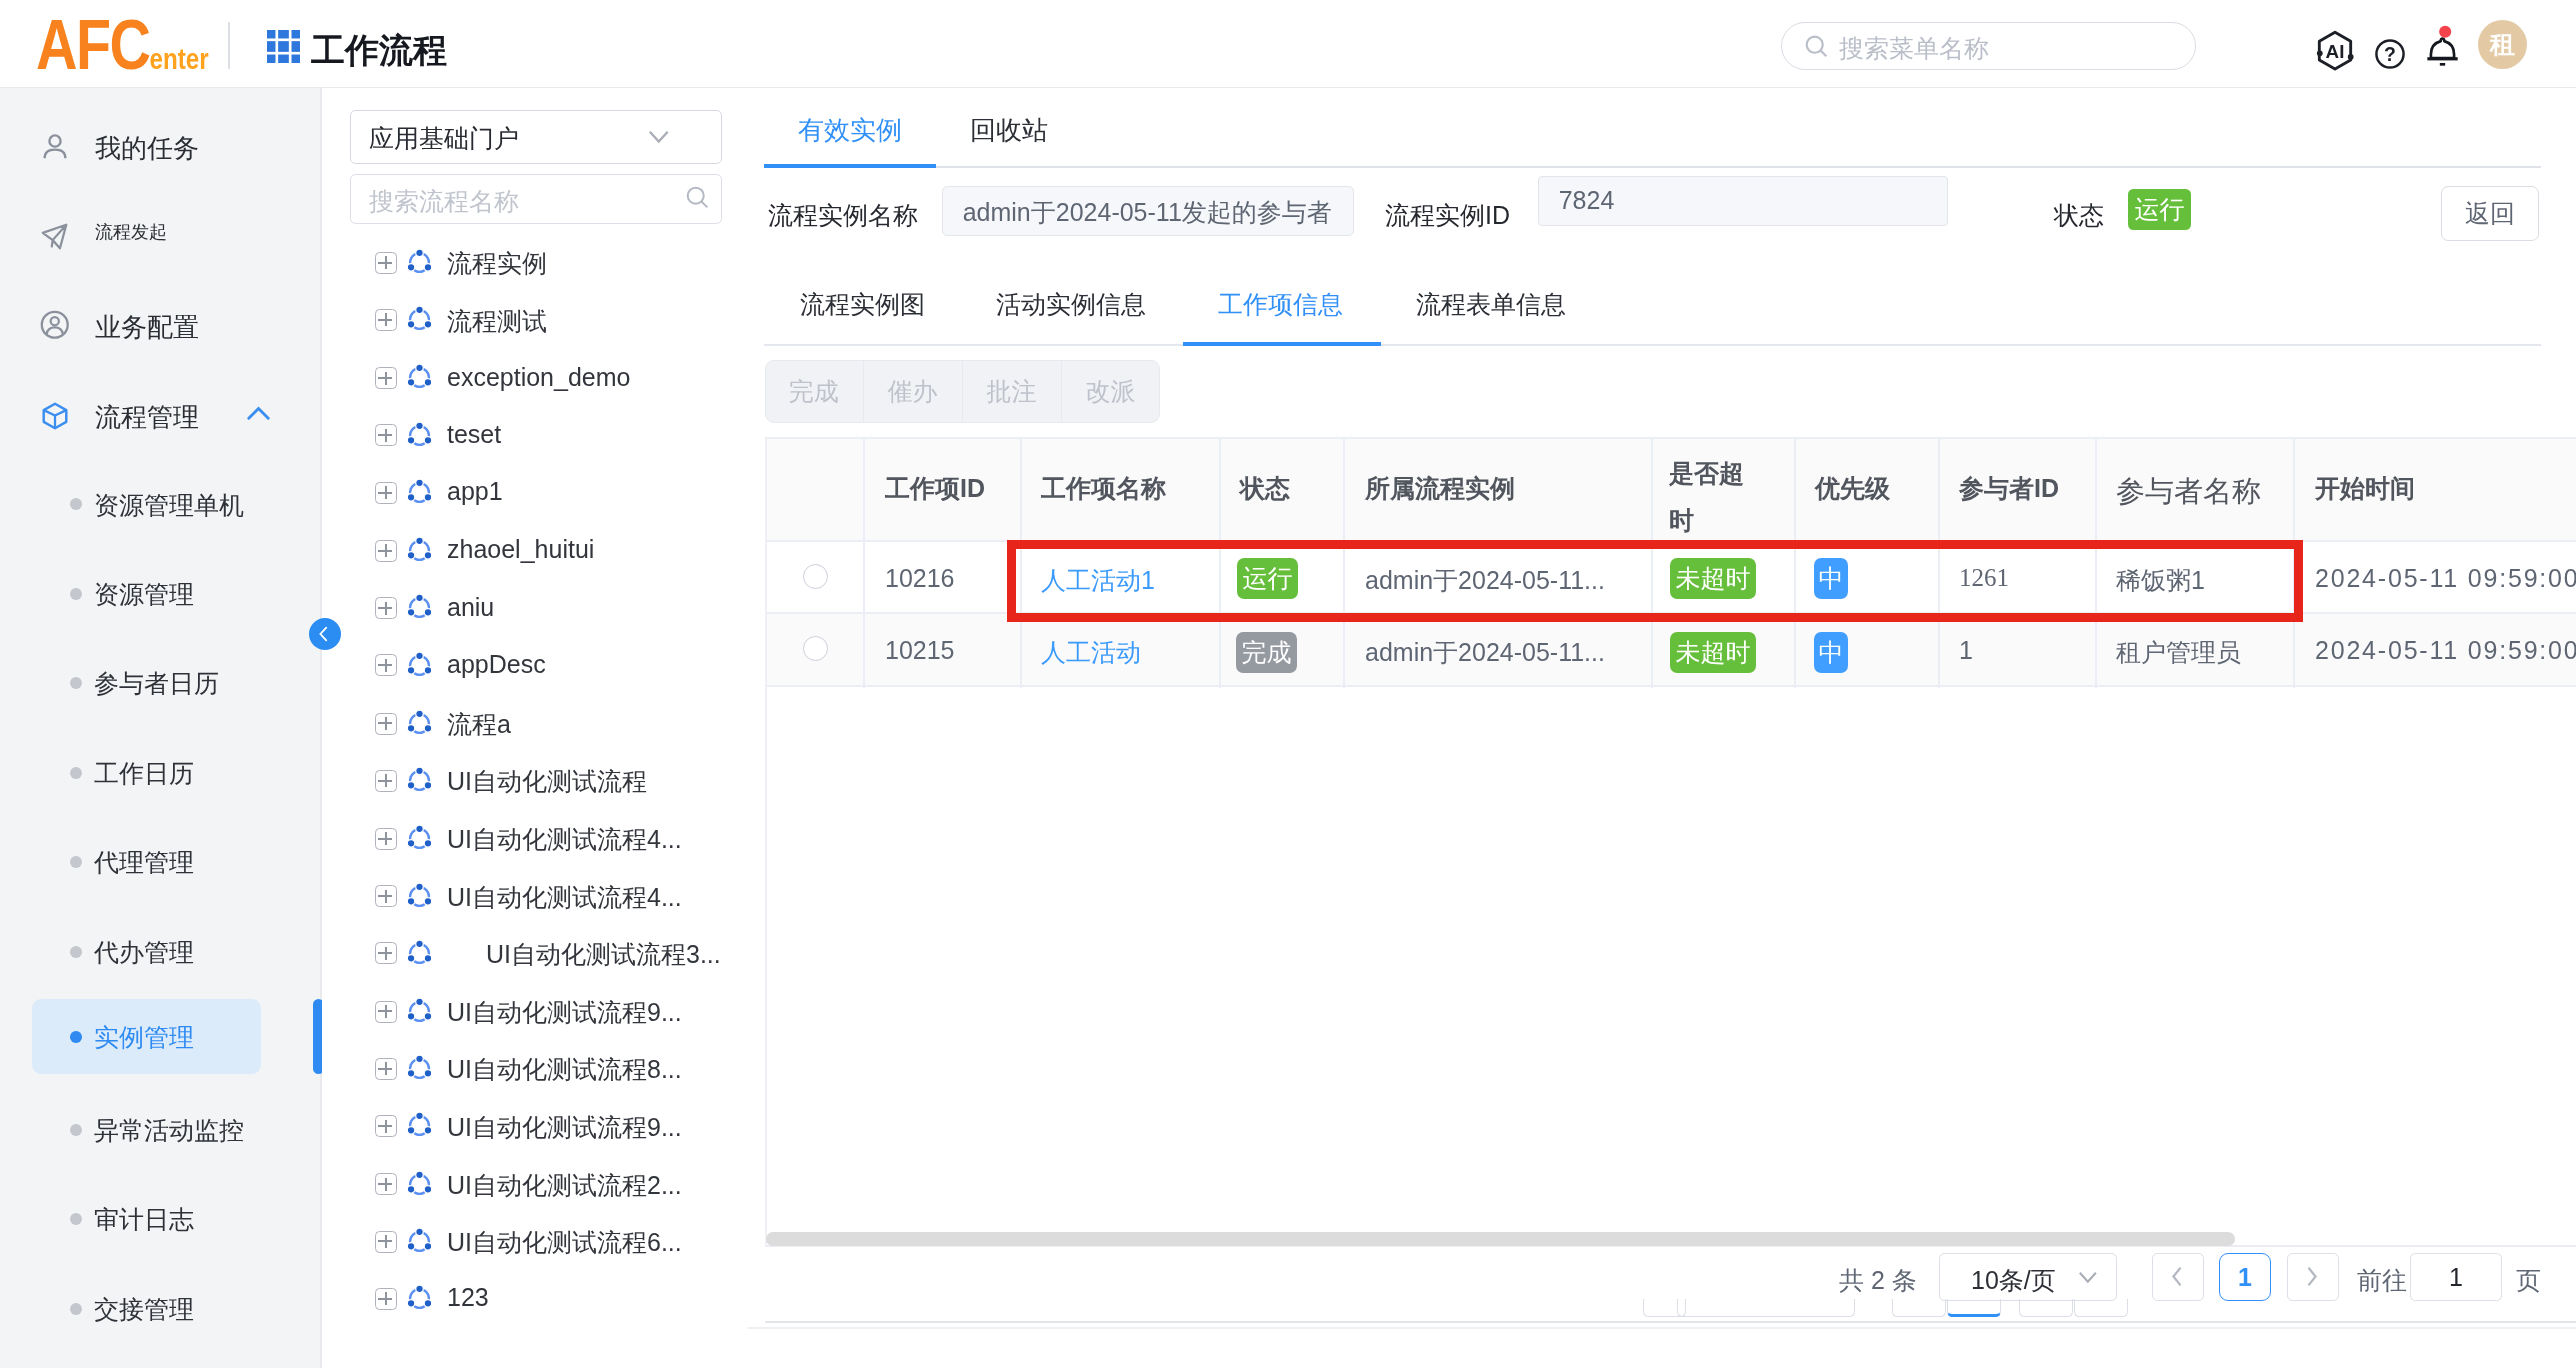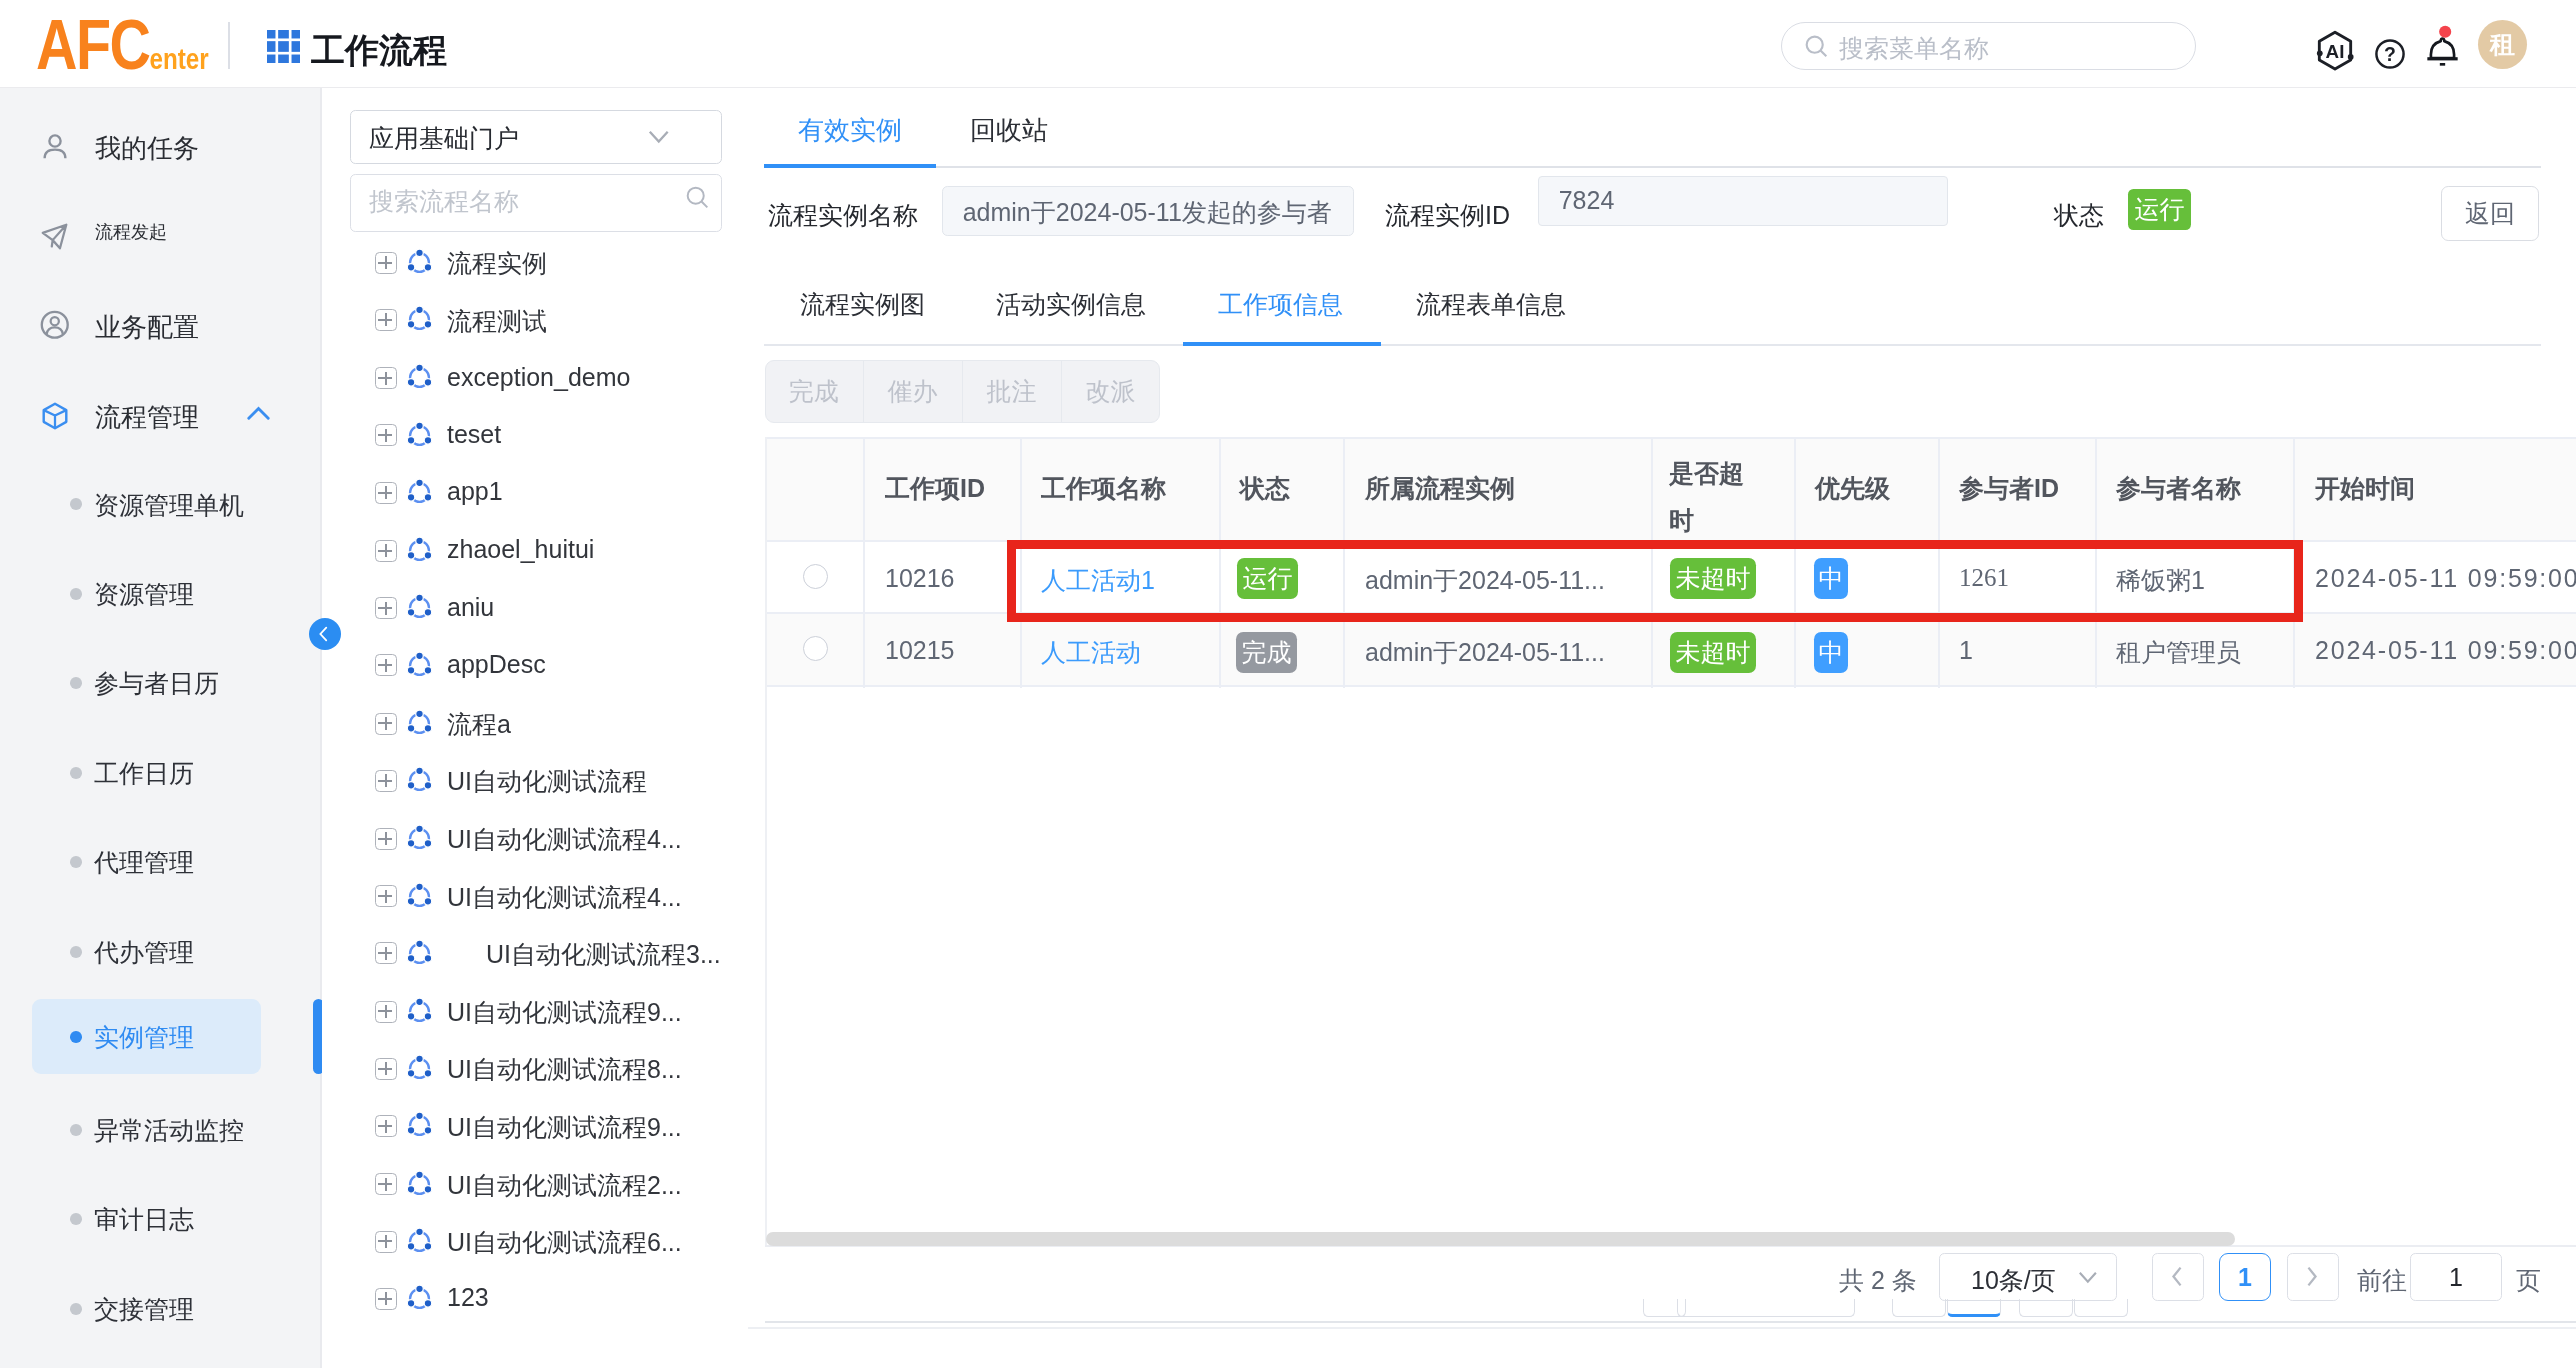--- a/index.html
+++ b/index.html
@@ -115,21 +115,21 @@
     <path d="M12.5 3 L6 10 L12.5 17" fill="none" stroke="#fff" stroke-width="2" stroke-linecap="round"></path>
   </svg>
 
 <div class="abs" style="left:322px;top:88px;width:423px;height:1280px;background:#fff;">
   <div class="abs" style="left:28px;top:21.5px;width:372px;height:54px;border:1.8px solid #d5d9e0;border-radius:5.4px;">
     <div class="abs" style="left:18px;top:11.6px;font-size:25px;color:#272a30;">应用基础门户</div>
     <svg class="abs" style="left:297px;top:19px;" width="21.5" height="14.3" viewBox="0 0 24 16">
         <path d="M2 2 L12 13 L22 2" fill="none" stroke="#a8adb6" stroke-width="2.6"></path>
       </svg>
   </div>
-  <div class="abs" style="left:28px;top:86px;width:372px;height:58px;border:1.8px solid #dcdfe6;border-radius:5.4px;">
+  <div class="abs" style="left:28px;top:86px;width:372px;height:50px;border:1.8px solid #dcdfe6;border-radius:5.4px;">
     <div class="abs" style="left:18px;top:9.8px;font-size:25px;color:#c0c5cd;">搜索流程名称</div>
     <svg class="abs" style="left:334px;top:9.8px;" width="25" height="25" viewBox="0 0 28 28">
         <circle cx="12" cy="12" r="9" fill="none" stroke="#b3b8c2" stroke-width="2.2"></circle>
         <line x1="18.5" y1="18.5" x2="25" y2="25" stroke="#b3b8c2" stroke-width="2.2"></line>
       </svg>
   </div>
   <div id="tree">
       <div class="abs" style="left:53px;top:164px;width:21.5px;height:21.5px;border:1.8px solid #aeb2ba;border-radius:4.5px;"></div>
       <div class="abs" style="left:56px;top:174px;width:14.3px;height:1.8px;background:#8d929b;"></div>
       <div class="abs" style="left:63px;top:168px;width:1.8px;height:12.5px;background:#8d929b;"></div>
@@ -372,21 +372,21 @@
     <div class="abs" style="left:2095px;top:437px;width:1.8px;height:251px;background:#ebeef5;"></div>
     <div class="abs" style="left:2293px;top:437px;width:1.8px;height:251px;background:#ebeef5;"></div>
     <div class="abs" style="left:885px;top:472px;font-size:25px;color:#51555d;font-weight:bold;">工作项ID</div>
     <div class="abs" style="left:1041px;top:472px;font-size:25px;color:#51555d;font-weight:bold;">工作项名称</div>
     <div class="abs" style="left:1240px;top:472px;font-size:25px;color:#51555d;font-weight:bold;">状态</div>
     <div class="abs" style="left:1365px;top:472px;font-size:25px;color:#51555d;font-weight:bold;">所属流程实例</div>
     <div class="abs" style="left:1669px;top:457px;font-size:25px;color:#51555d;font-weight:bold;">是否超</div>
     <div class="abs" style="left:1669px;top:504px;font-size:25px;color:#51555d;font-weight:bold;">时</div>
     <div class="abs" style="left:1815px;top:472px;font-size:25px;color:#51555d;font-weight:bold;">优先级</div>
     <div class="abs" style="left:1959px;top:472px;font-size:25px;color:#51555d;font-weight:bold;">参与者ID</div>
-    <div class="abs" style="left:2116px;top:472px;font-size:25px;color:#51555d;font-weight:bold;">参与者名称</div>
+    <div class="abs" style="left:2116px;top:472px;font-size:29px;color:#51555d;font-weight:normal;">参与者名称</div>
     <div class="abs" style="left:2315px;top:472px;font-size:25px;color:#51555d;font-weight:bold;">开始时间</div>
     <div class="abs" style="left:803px;top:564px;width:25px;height:25px;border:1.8px solid #ccd0d9;border-radius:50%;background:#fff;"></div>
     <div class="abs" style="left:885px;top:564px;font-size:25px;color:#5f6673;">10216</div>
     <div class="abs" style="left:1041px;top:564px;font-size:25px;color:#3b9bfc;">人工活动1</div>
     <div class="abs flex" style="left:1237px;top:558px;width:61px;height:41px;background:#66bf3a;border-radius:7.2px;color:#fff;font-size:25px;justify-content:center;">运行</div>
     <div class="abs" style="left:1365px;top:564px;font-size:25px;color:#5f6673;">admin于2024-05-11...</div>
     <div class="abs flex" style="left:1670px;top:558px;width:86px;height:41px;background:#66bf3a;border-radius:7.2px;color:#fff;font-size:25px;justify-content:center;">未超时</div>
     <div class="abs flex" style="left:1814px;top:558px;width:34px;height:41px;background:#3f9eff;border-radius:7.2px;color:#fff;font-size:25px;justify-content:center;">中</div>
     <div class="abs" style="left:1959px;top:564px;font-size:25px;color:#5f6673;font-family:Liberation Serif, serif;">1261</div>
     <div class="abs" style="left:2116px;top:564px;font-size:25px;color:#5f6673;">稀饭粥1</div>

